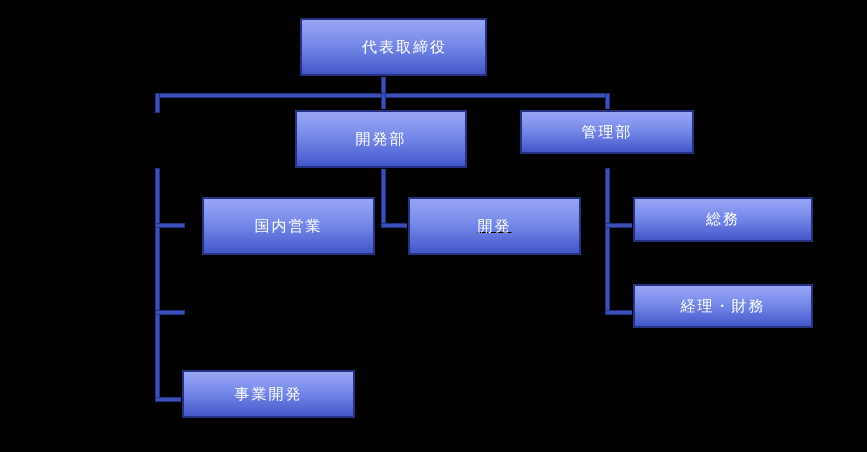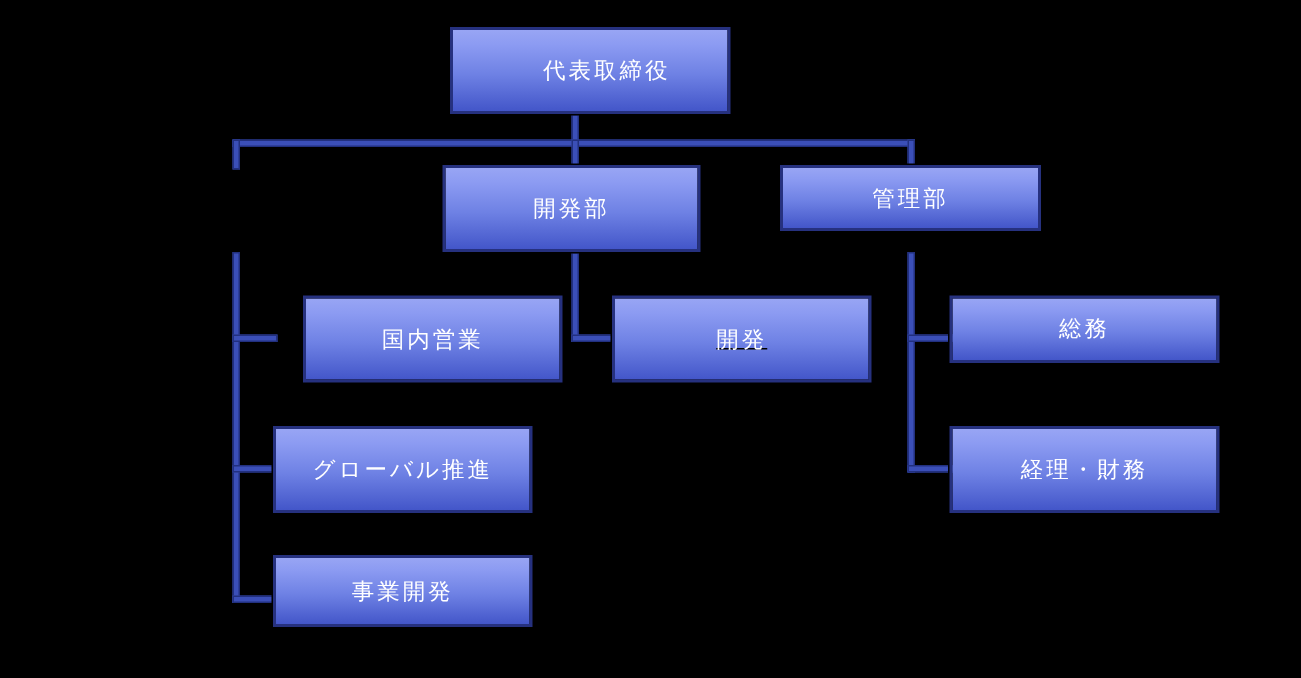--- a/index.html
+++ b/index.html
@@ -69,28 +69,25 @@
     </div>
     <div class="org-box" style="left: 295px; top: 110px; width: 172px; height: 58px;">
       <span class="org-box-label">開発部</span>
     </div>
     <div class="org-box" style="left: 520px; top: 110px; width: 174px; height: 44px;">
       <span class="org-box-label">管理部</span>
     </div>
     <div class="org-box" style="left: 182px; top: 197px; width: 173px; height: 58px; margin-left: 20px;">
       <span class="org-box-label">国内営業</span>
     </div>
-    <div class="org-box" style="left: 182px; top: 284px; width: 173px; height: 58px;">
-      <span class="org-box-label">グローバル推進</span>
-    </div>
     <div class="org-box" style="left: 182px; top: 370px; width: 173px; height: 48px;">
       <span class="org-box-label">事業開発</span>
     </div>
     <div class="org-box" style="left: 408px; top: 197px; width: 173px; height: 58px; text-decoration: underline;">
       <span class="org-box-label">開発</span>
     </div>
     <div class="org-box" style="left: 633px; top: 197px; width: 180px; height: 45px;">
       <span class="org-box-label">総務</span>
     </div>
-    <div class="org-box" style="left: 633px; top: 284px; width: 180px; height: 58px;">
+    <div class="org-box" style="left: 633px; top: 284px; width: 180px; height: 44px;">
       <span class="org-box-label">経理・財務</span>
     </div>
   </div>
 
 </body></html>

